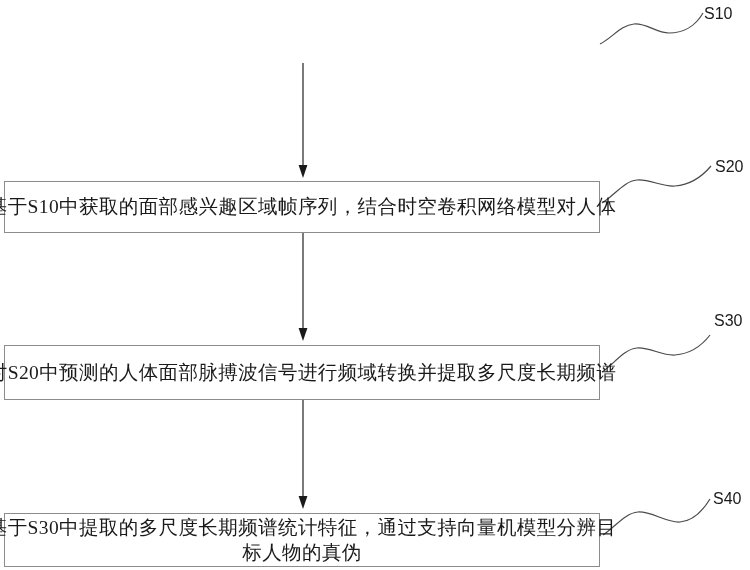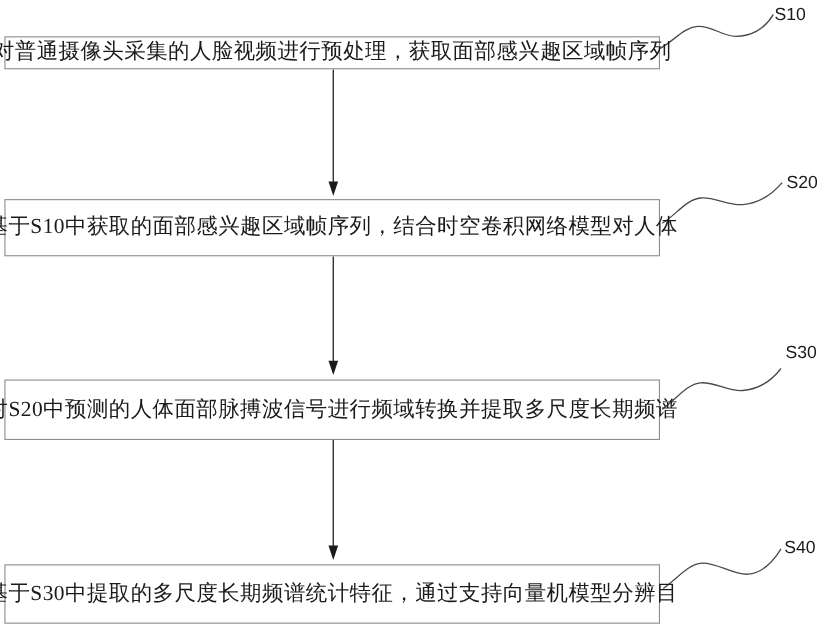--- a/index.html
+++ b/index.html
@@ -78,34 +78,32 @@
       <line x1="303" y1="400" x2="303" y2="497" stroke="#333333" stroke-width="1.3"></line>
       <polygon points="298.6,496 307.4,496 303,509" fill="#1a1a1a"></polygon>
     </g>
 
     <path d="M 600,44 C 612,38 621,25 634,24 C 647,23 656,33 669,33 C 682,33 695,27 703,13" fill="none" stroke="#4a4a4a" stroke-width="1.2"></path>
     <path d="M 602,203 C 614,196 624,181 637,180 C 650,179 662,187 675,186 C 688,185 700,179 711,166" fill="none" stroke="#4a4a4a" stroke-width="1.2"></path>
     <path d="M 602,372 C 614,364 624,349 637,348 C 650,347 662,356 675,355 C 688,354 700,348 710,335" fill="none" stroke="#4a4a4a" stroke-width="1.2"></path>
     <path d="M 603,535 C 615,527 625,513 638,512 C 651,511 667,523 680,522 C 693,521 702,512 710,499" fill="none" stroke="#4a4a4a" stroke-width="1.2"></path>
   </svg>
 
-  <div class="step-box box-1">
-    <span class="txt">对普通摄像头采集的人脸视频进行预处理，获取面部感兴趣区域帧序列</span>
-  </div>
 
   <div class="step-box box-2">
     <span class="txt">基于S10中获取的面部感兴趣区域帧序列，结合时空卷积网络模型对人体</span>
   </div>
 
   <div class="step-box box-3">
     <span class="txt">对S20中预测的人体面部脉搏波信号进行频域转换并提取多尺度长期频谱</span>
   </div>
 
   <div class="step-box box-4">
     <span class="txt">基于S30中提取的多尺度长期频谱统计特征，通过支持向量机模型分辨目</span>
+    <span class="txt">标人物的真伪</span>
   </div>
 
   <span class="step-label label-1">S10</span>
   <span class="step-label label-2">S20</span>
   <span class="step-label label-3">S30</span>
   <span class="step-label label-4">S40</span>
 
 </div>
 
 </body></html>

